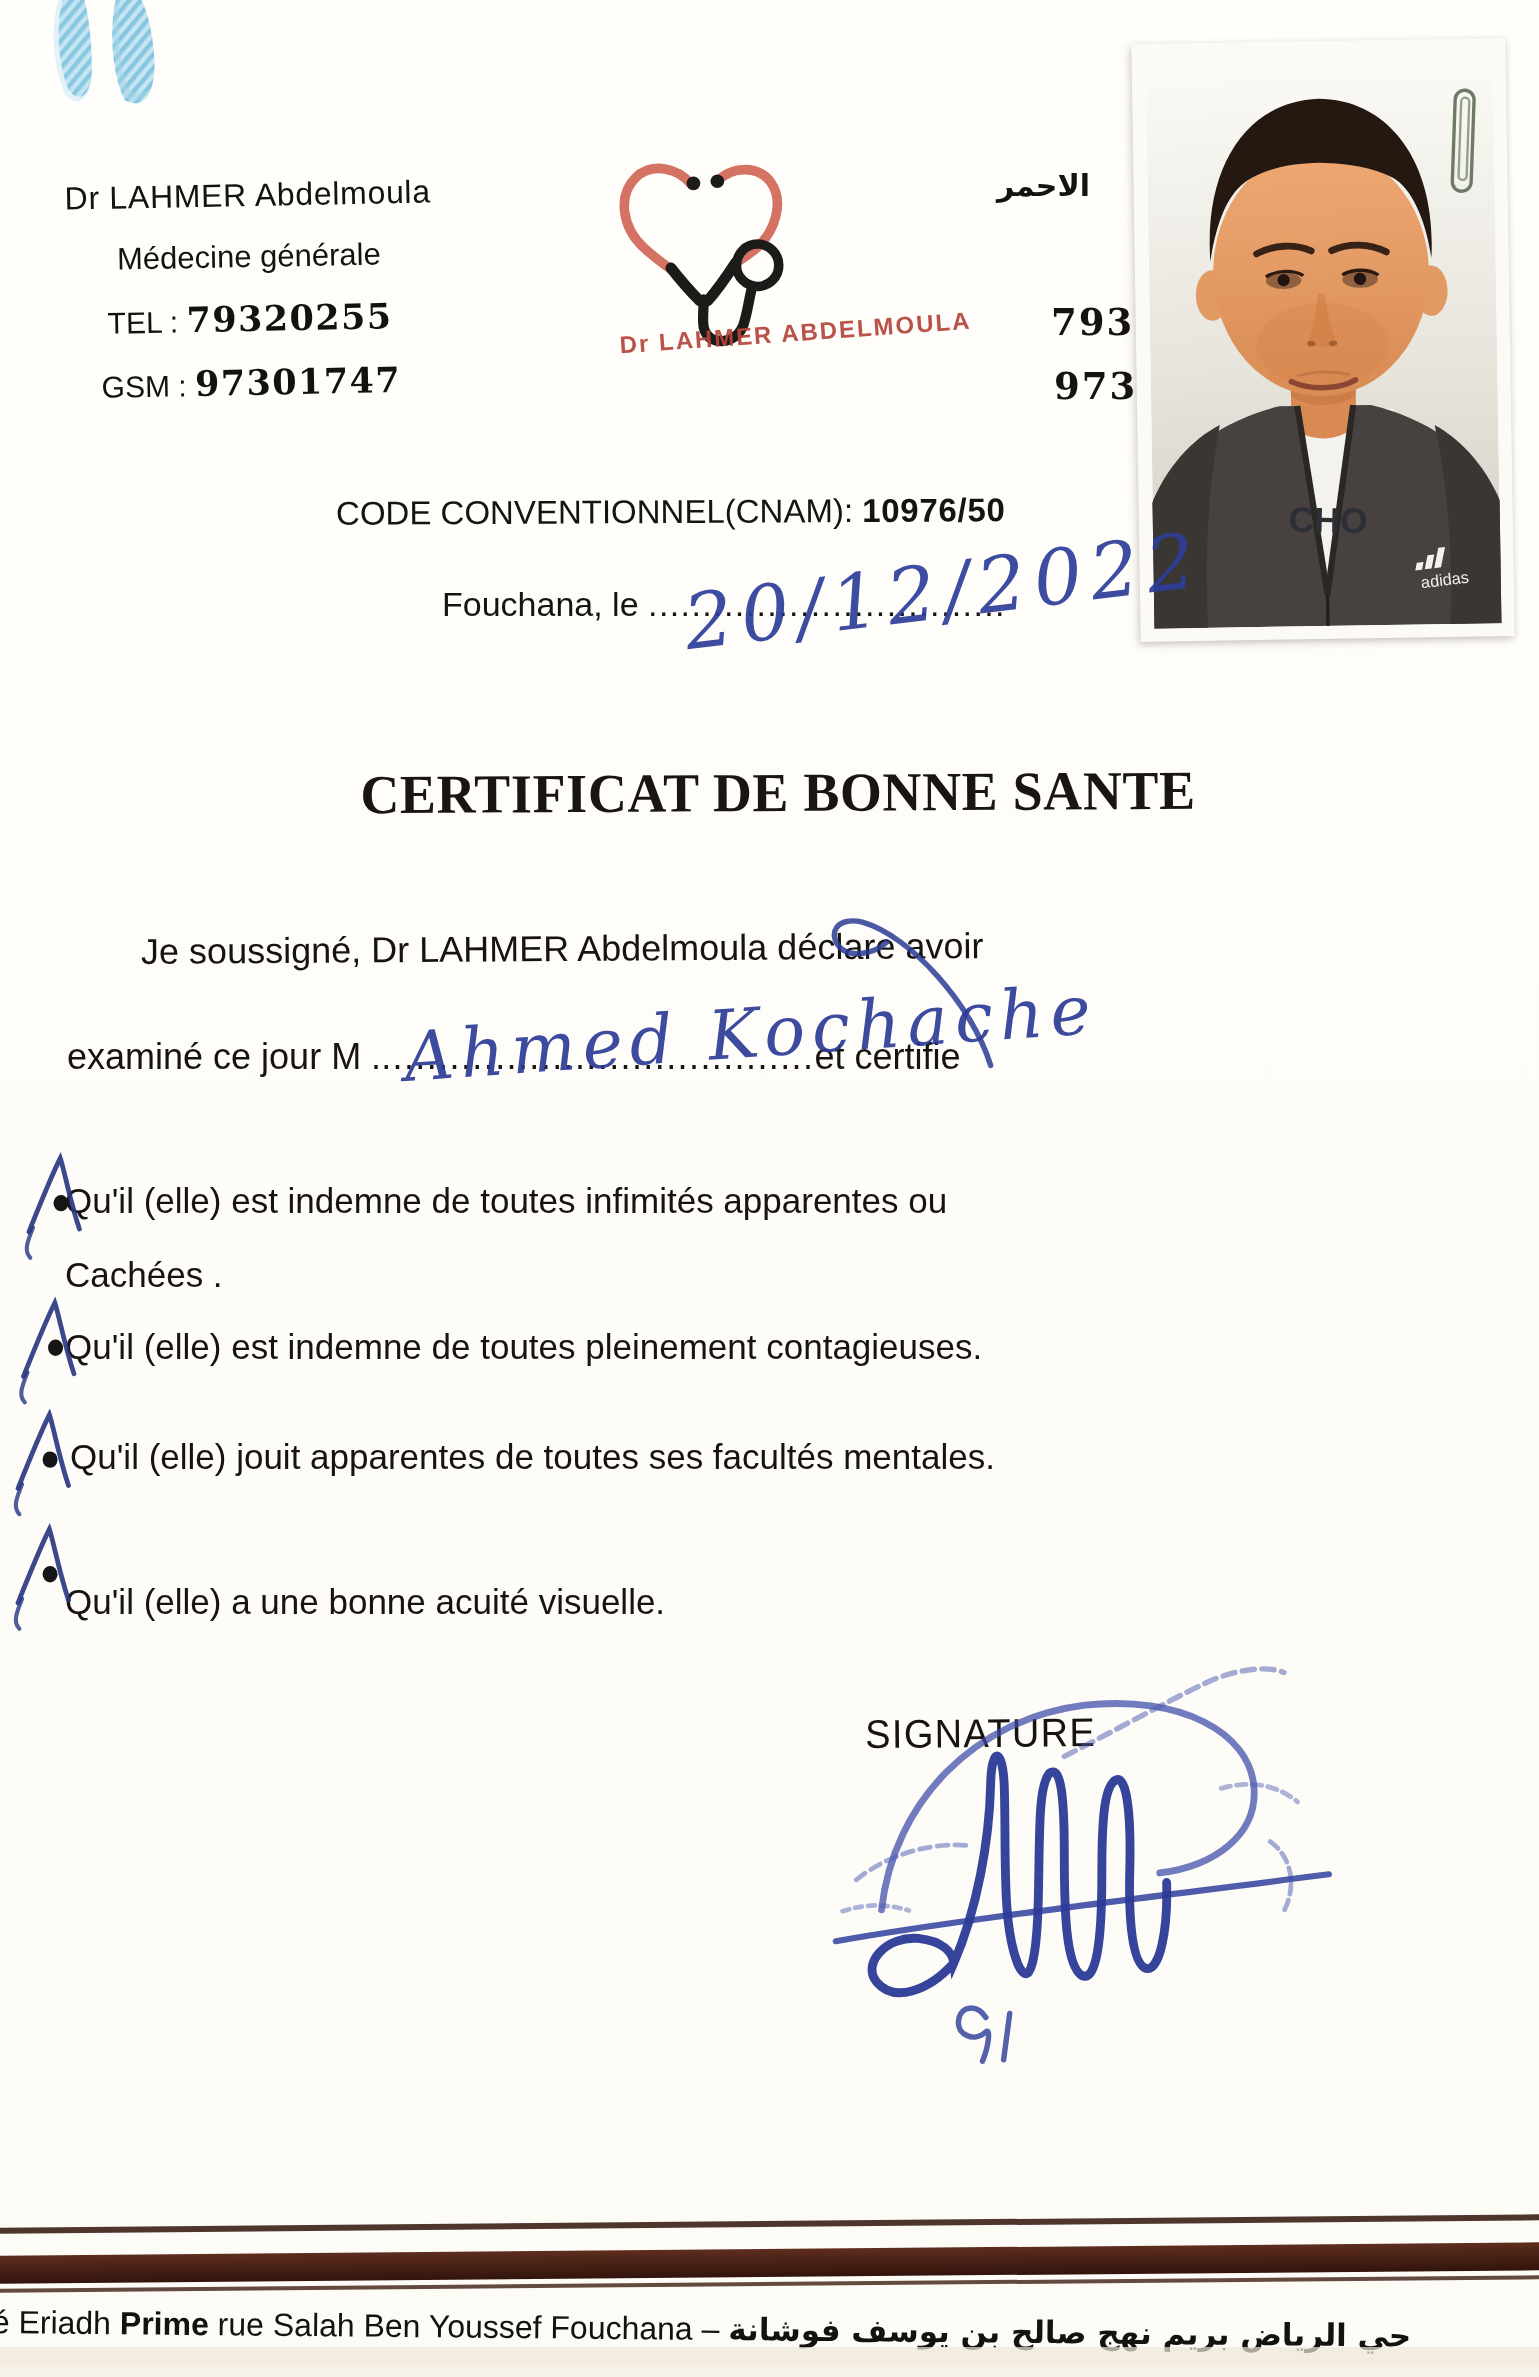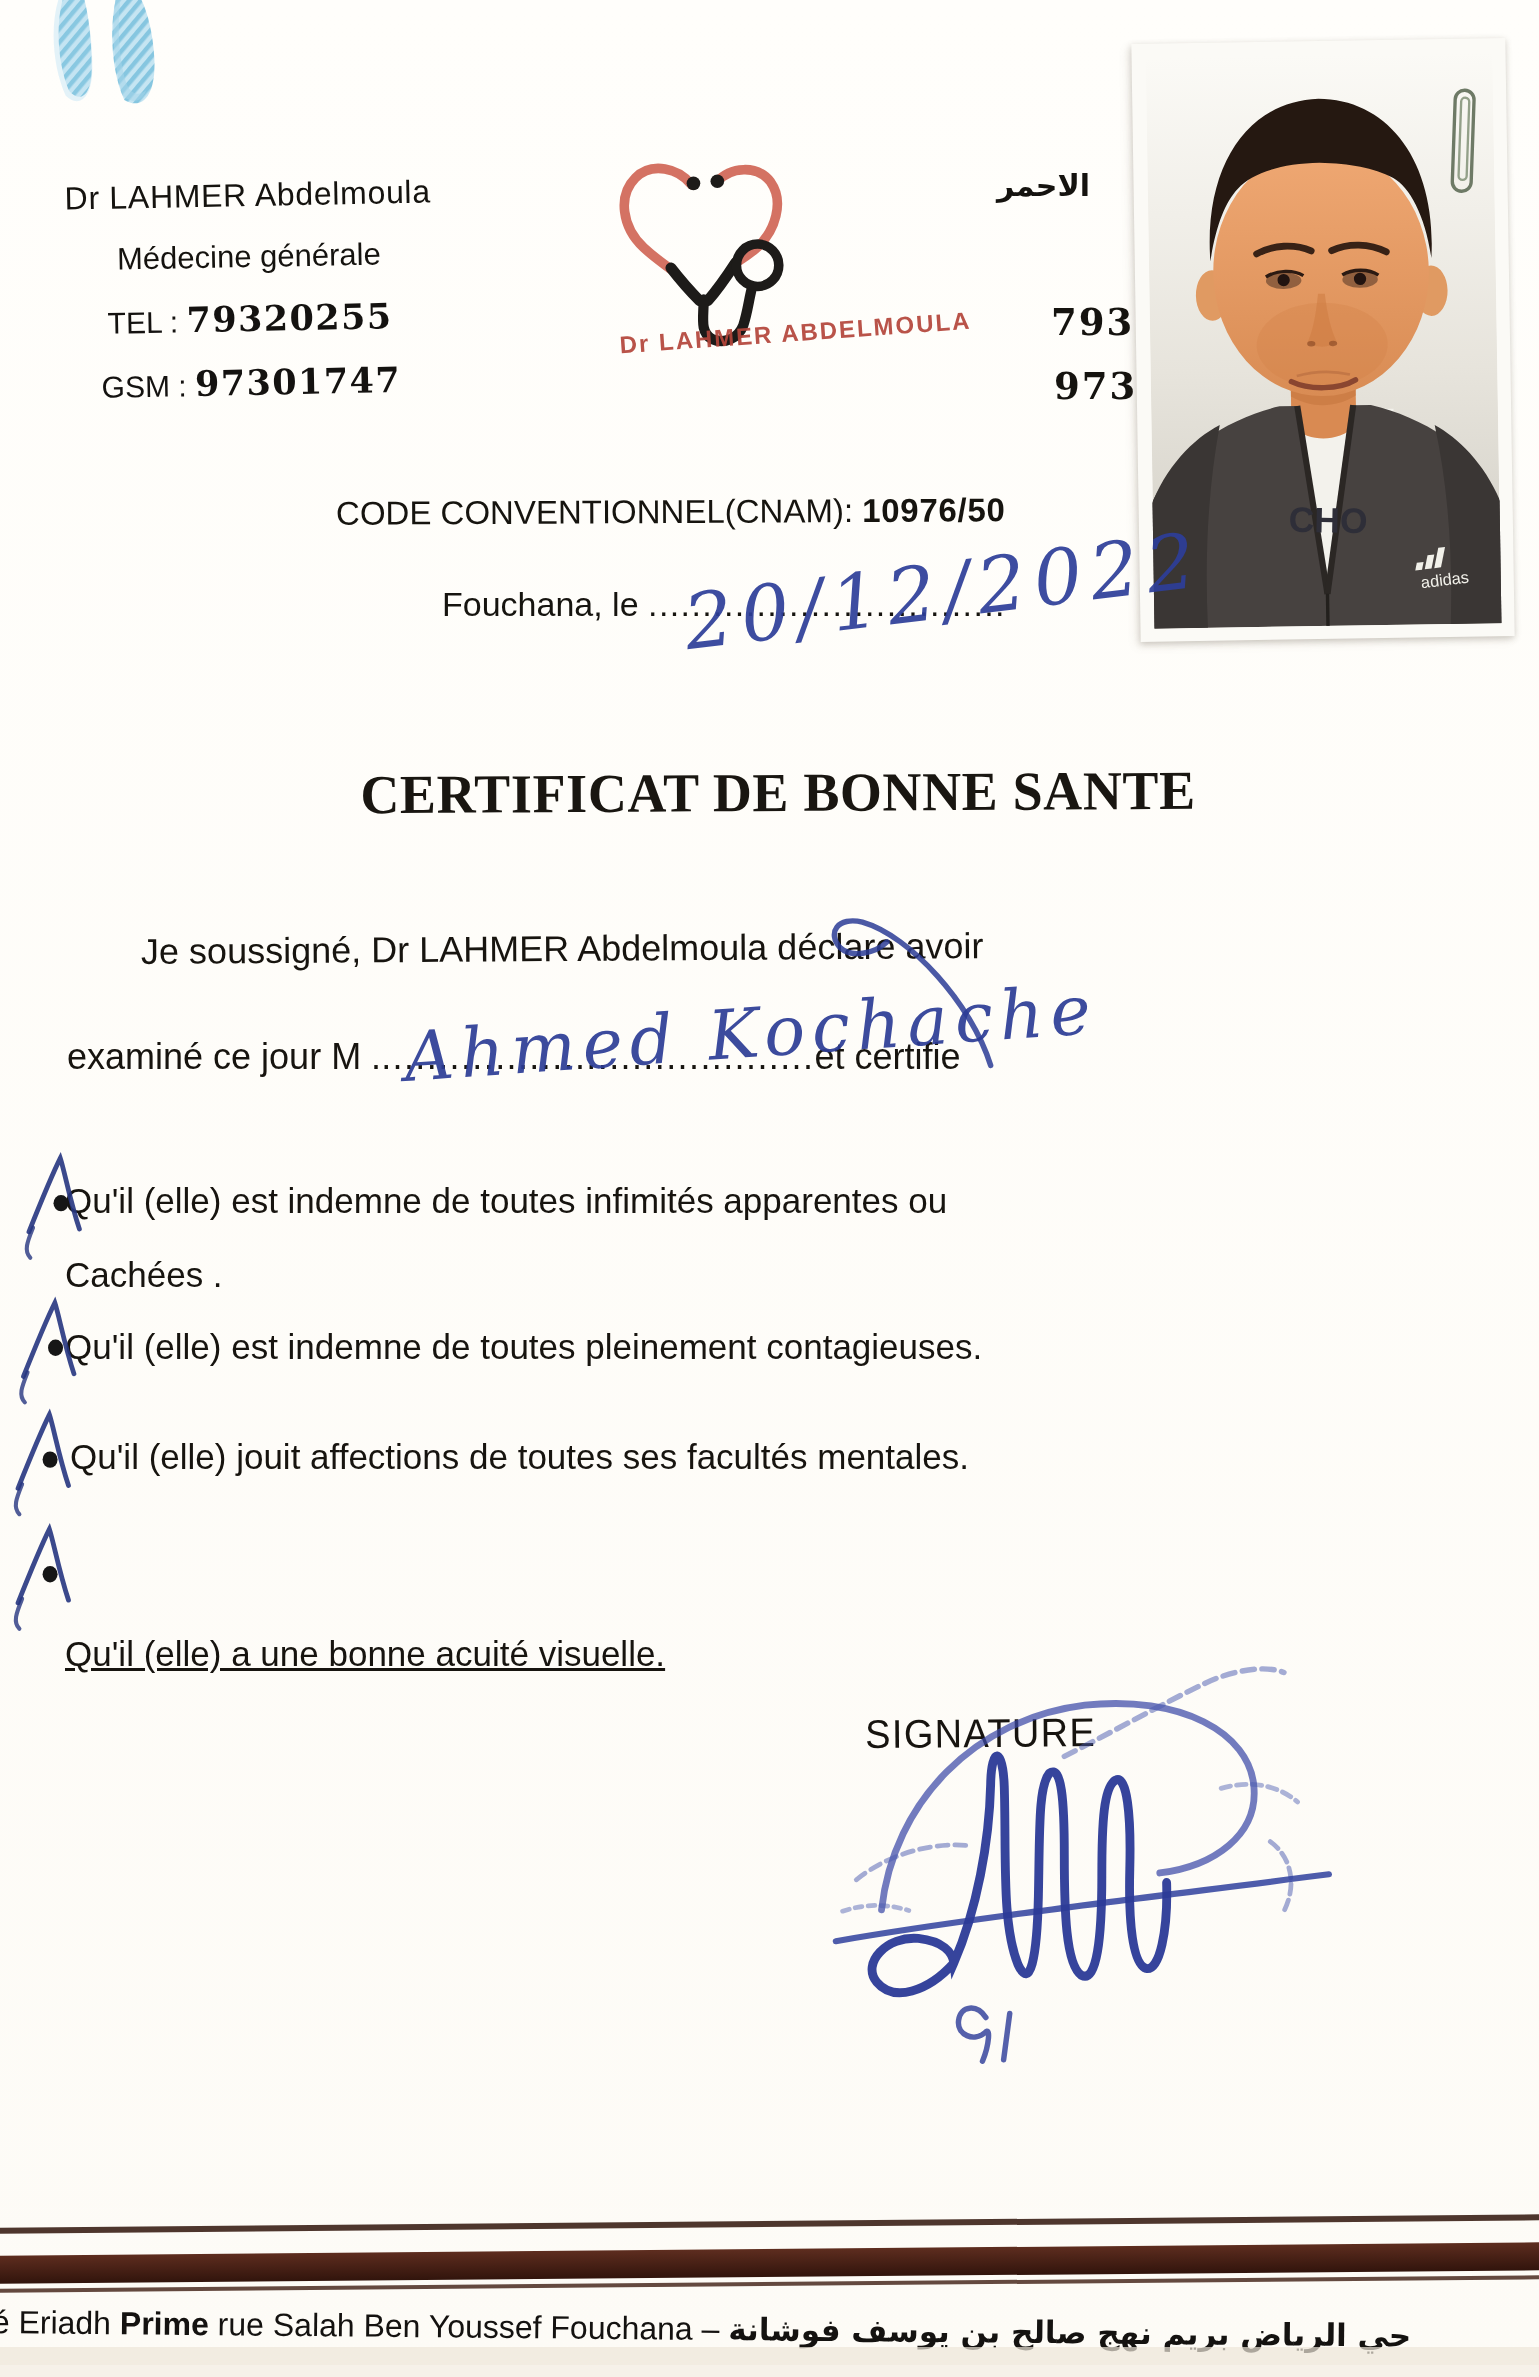--- a/index.html
+++ b/index.html
@@ -29,21 +29,21 @@
   .title{left:287px;top:761px;width:982px;text-align:center;font-family:"Liberation Serif",serif;
          font-weight:bold;font-size:55px;letter-spacing:0.7px;color:#191611;transform:rotate(-0.3deg) scaleX(.98);}
   
   .body-l1{left:141px;top:928px;font-size:36px;color:#17140f;transform:rotate(-0.4deg);}
   .body-l2{left:67px;top:1036px;font-size:36px;color:#17140f;}
   .item{font-size:35px;color:#17140f;line-height:1.5;}
   .it1a{left:65px;top:1175px;}
   .it1b{left:65px;top:1249px;}
   .it2{left:65px;top:1321px;}
   .it3{left:70px;top:1431px;}
-  .it4{left:65px;top:1628px;text-decoration:underline;}
+  .it4{left:65px;top:1576px;}
   .sig-label{left:865px;top:1712px;font-size:40px;letter-spacing:1.4px;color:#17140f;transform:rotate(-0.5deg) scaleX(.95);transform-origin:left top;}
   
   .photo{left:1136px;top:41px;width:374px;height:598px;background:#fbfaf6;padding:13.6px;box-sizing:border-box;
          transform:rotate(-0.9deg);box-shadow:0 2px 6.8px rgba(80,70,55,.25), -4.1px 4.1px 9.6px rgba(120,110,90,.12);z-index:5;}
   .clip{left:1449px;top:86px;z-index:7;transform:rotate(2deg);}
   .ink{z-index:9;left:0;top:0;pointer-events:none;}
   .wmark{left:15px;top:-5.5px;z-index:2;}
   
   .f-line1{left:-6.8px;top:2221px;width:1562px;height:5.5px;background:#351a11;opacity:.88;transform:rotate(-0.5deg);}
   .f-band{left:-6.8px;top:2249px;width:1562px;height:28px;background:linear-gradient(180deg,#5e2d1f,#31140c);transform:rotate(-0.5deg);}
@@ -100,21 +100,21 @@
   <div class="abs dateline"><span>Fouchana, le </span><span class="leader">.................................</span></div>
 
   <div class="abs title">CERTIFICAT DE BONNE SANTE</div>
 
   <div class="abs body-l1">Je soussigné, Dr LAHMER Abdelmoula déclare avoir</div>
   <div class="abs item it1a">Qu'il (elle) est indemne de toutes infimités apparentes ou</div>
 
   <div class="abs body-l2"><span>examiné ce jour M .</span><span class="leader">......................................</span><span>et certifie</span></div>
   <div class="abs item it1b">Cachées .</div>
   <div class="abs item it2">Qu'il (elle) est indemne de toutes pleinement contagieuses.</div>
-  <div class="abs item it3">Qu'il (elle) jouit affections de toutes ses facultés mentales.</div>
+  <div class="abs item it3">Qu'il (elle) jouit apparentes de toutes ses facultés mentales.</div>
   <div class="abs item it4">Qu'il (elle) a une bonne acuité visuelle.</div>
 
   <div class="abs sig-label">SIGNATURE</div>
 
   <div class="abs photo">
     <svg width="347" height="571" viewBox="0 0 508 837">
       <defs>
         <linearGradient id="bgph" x1="0" y1="0" x2="0" y2="1">
           <stop offset="0" stop-color="#fbfaf6"></stop>
             <stop offset="0.55" stop-color="#e7e4dc"></stop>

